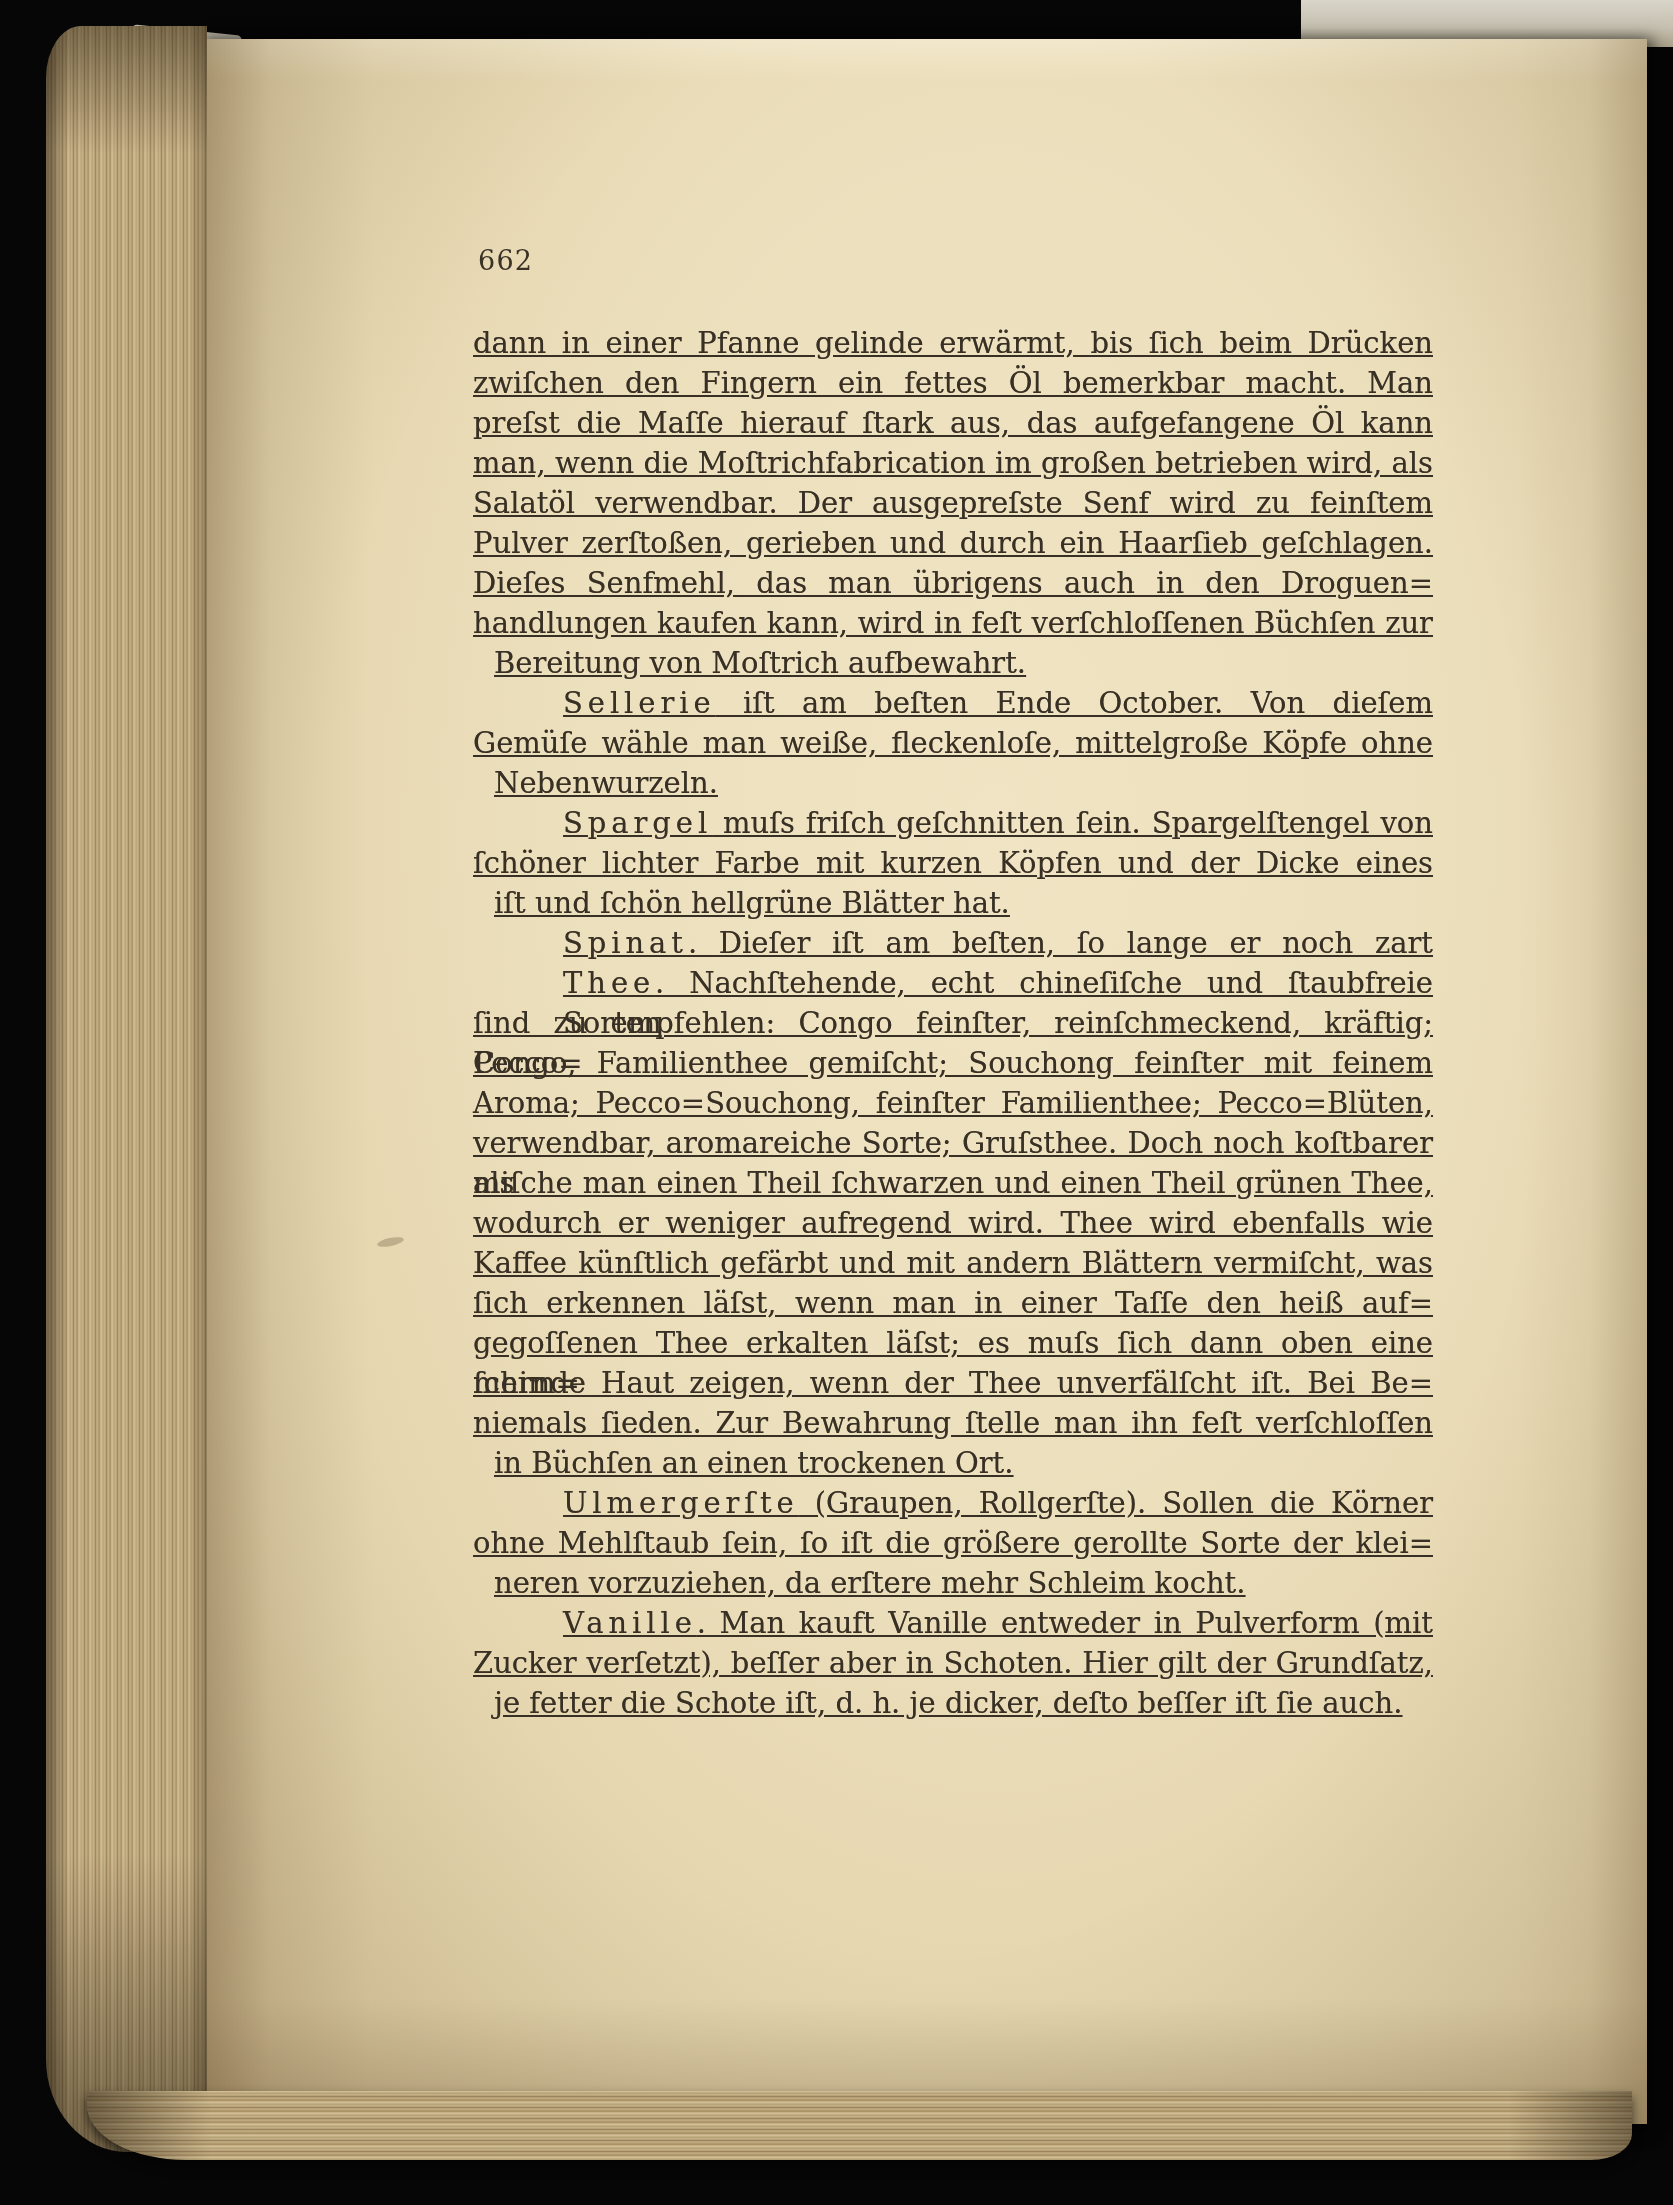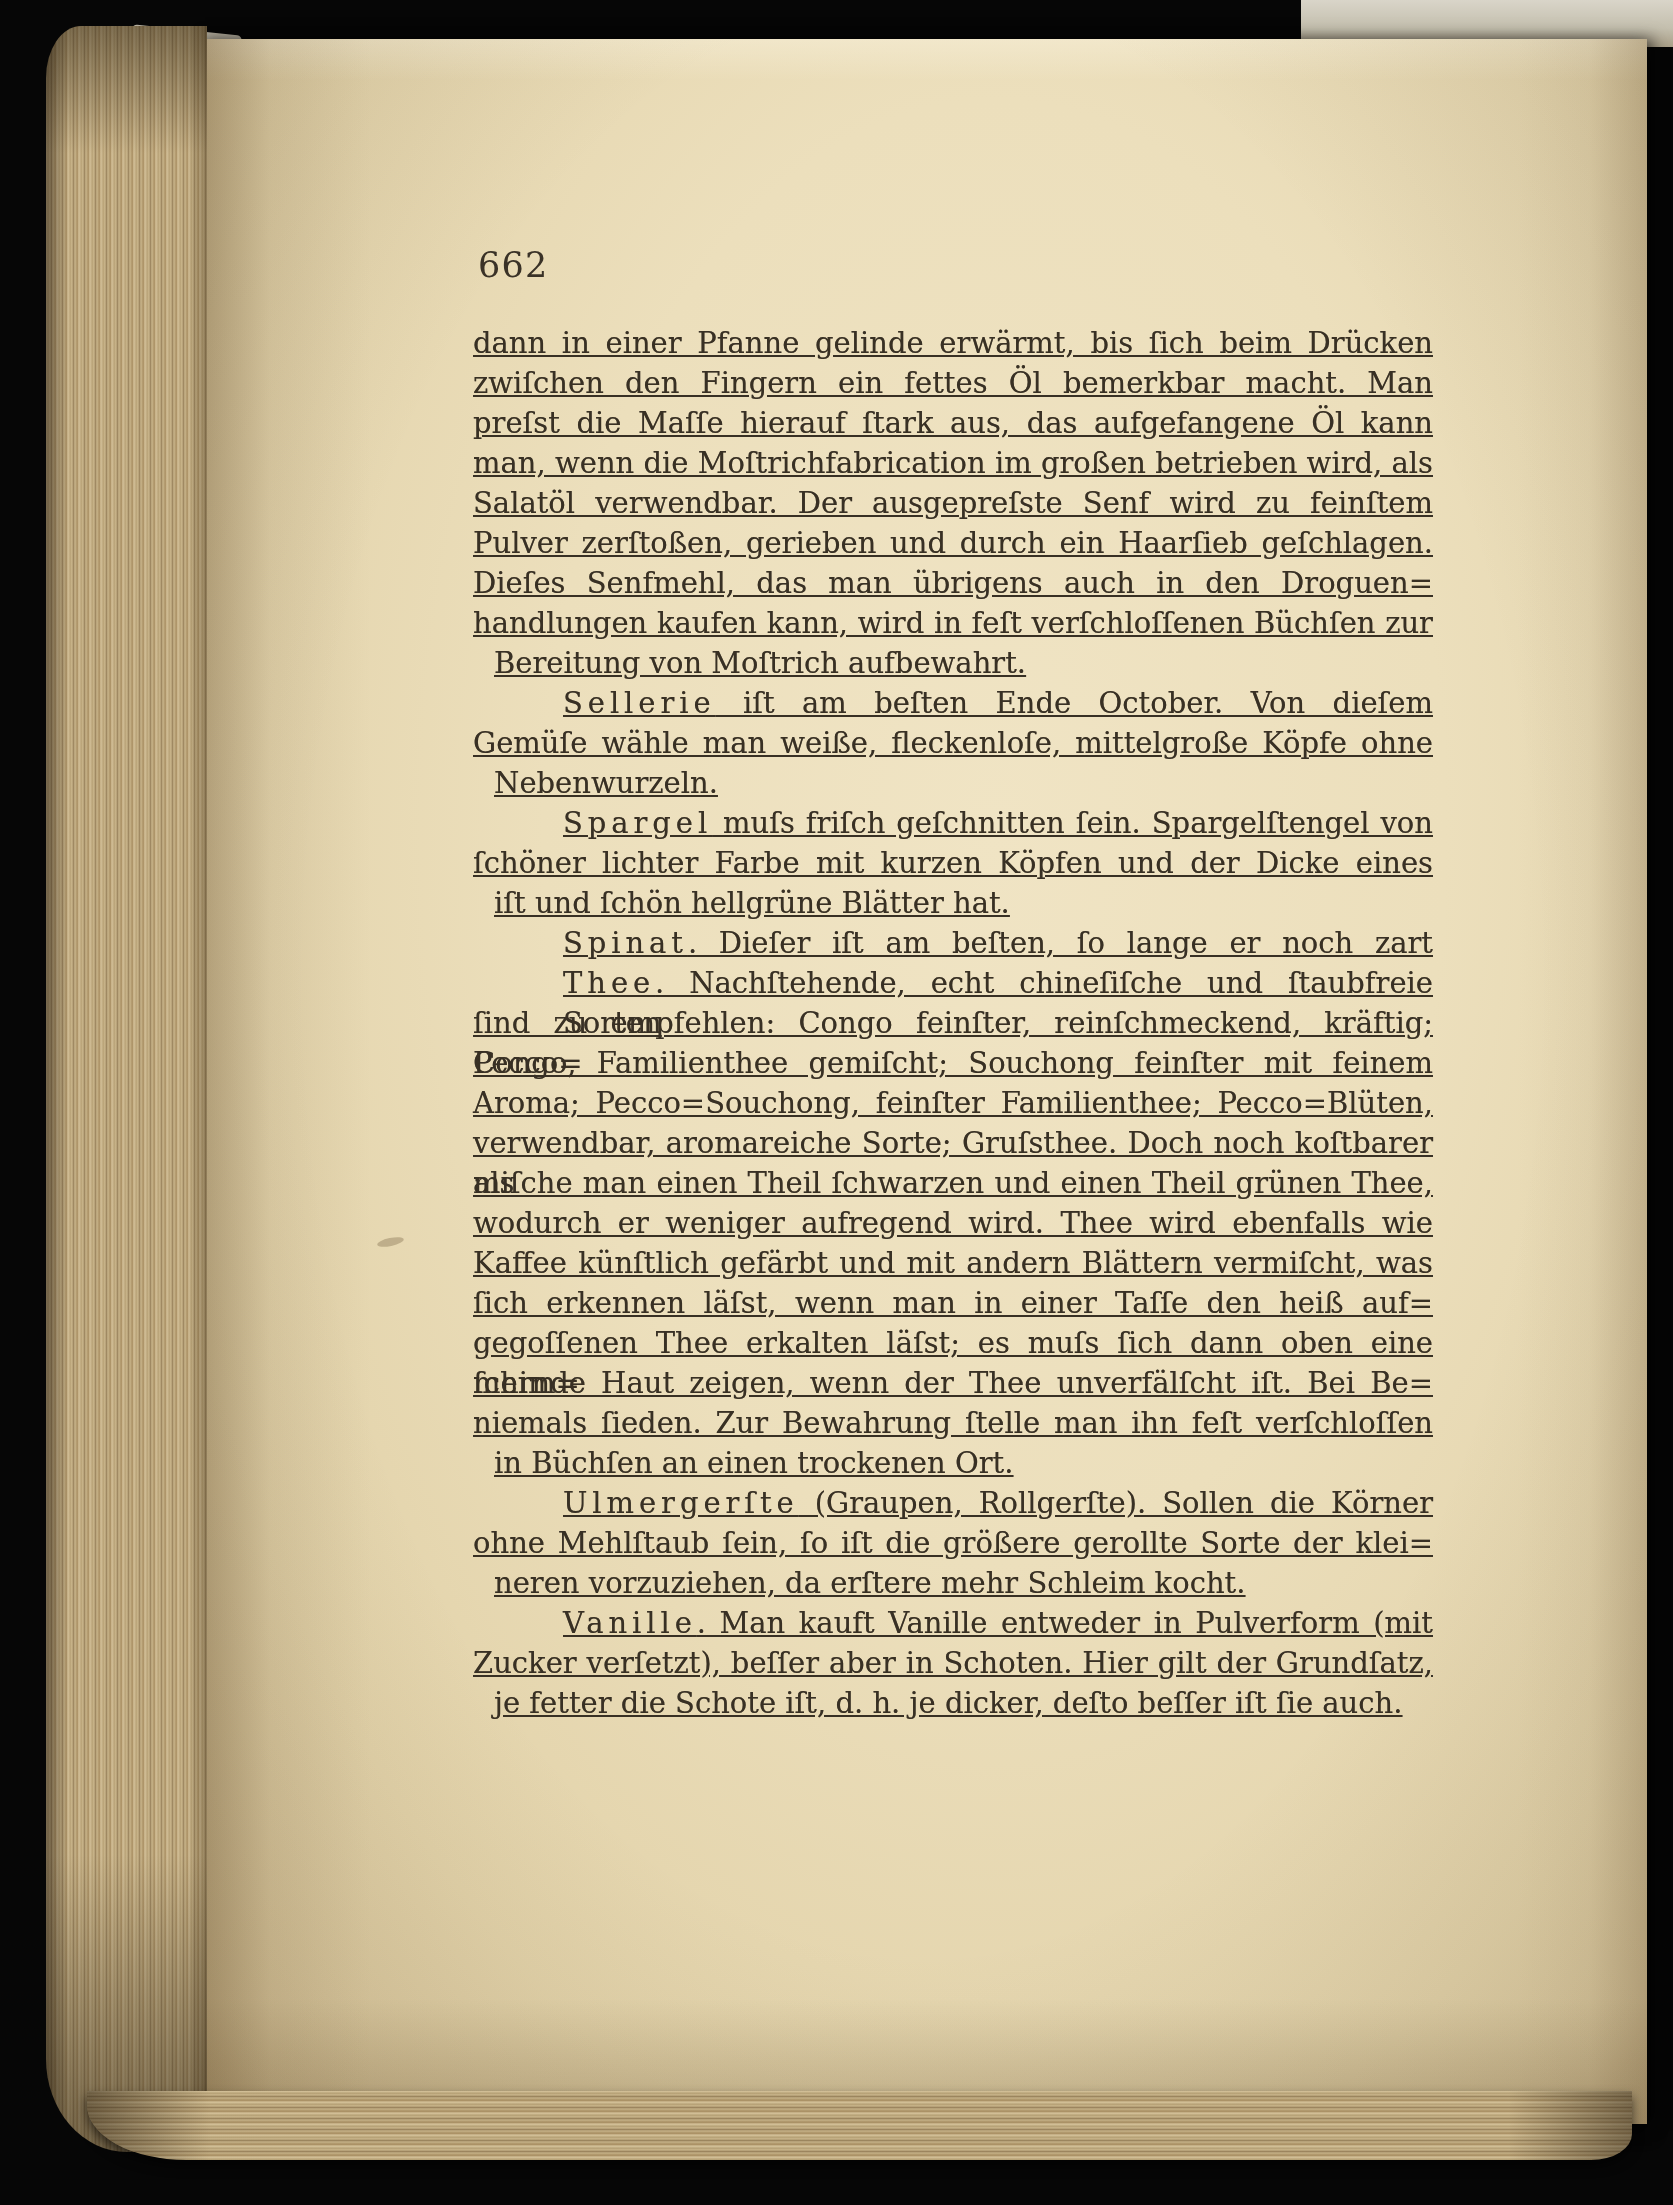--- a/index.html
+++ b/index.html
@@ -78,21 +78,21 @@
     background: #8d7c5c;
     border-radius: 50%;
     opacity: 0.45;
     transform: rotate(-12deg);
     z-index: 3;
   }
 
   
   .page-number {
     position: absolute; left: 478px; top: 245px;
-    font-size: 35px; color: #3a3227;
+    font-size: 27px; color: #3a3227;
     letter-spacing: 1.2px;
     z-index: 4;
   }
 
   .text-block {
     position: absolute; left: 473px; top: 323px;
     width: 960px;
     z-index: 4;
     color: #383024;
     font-size: 29px;

